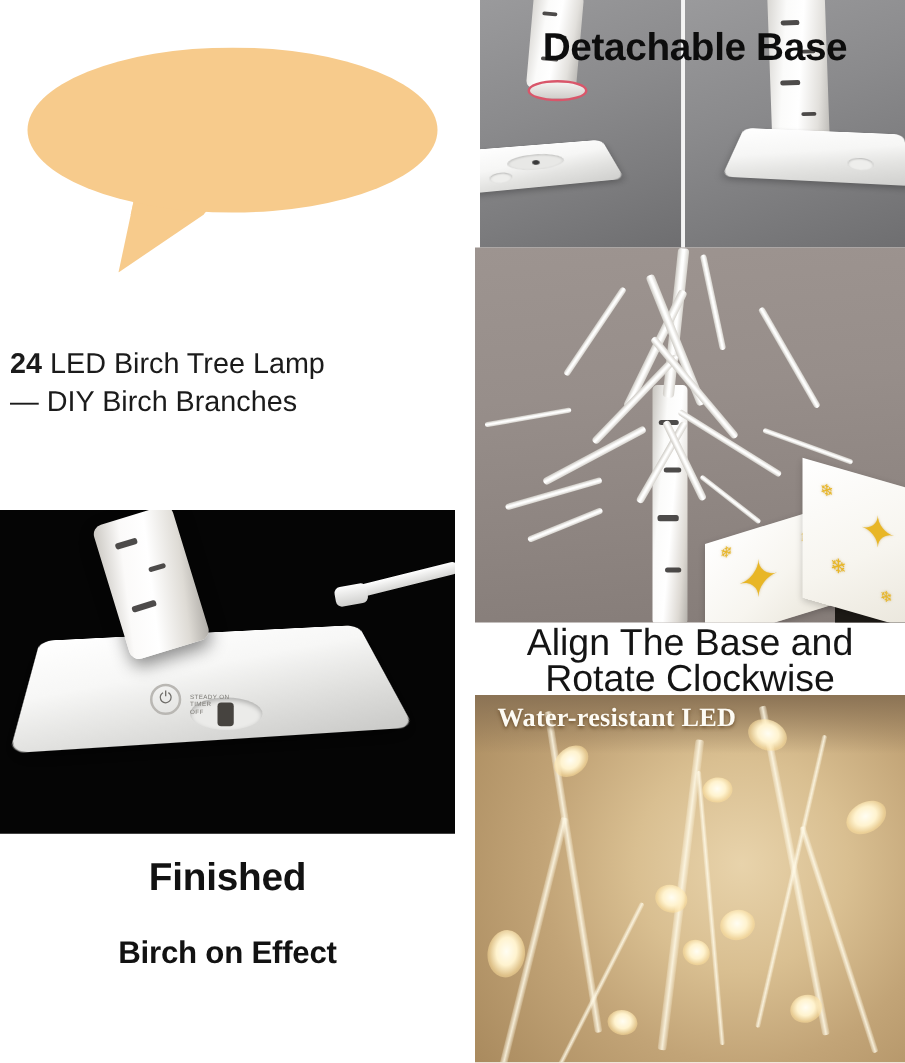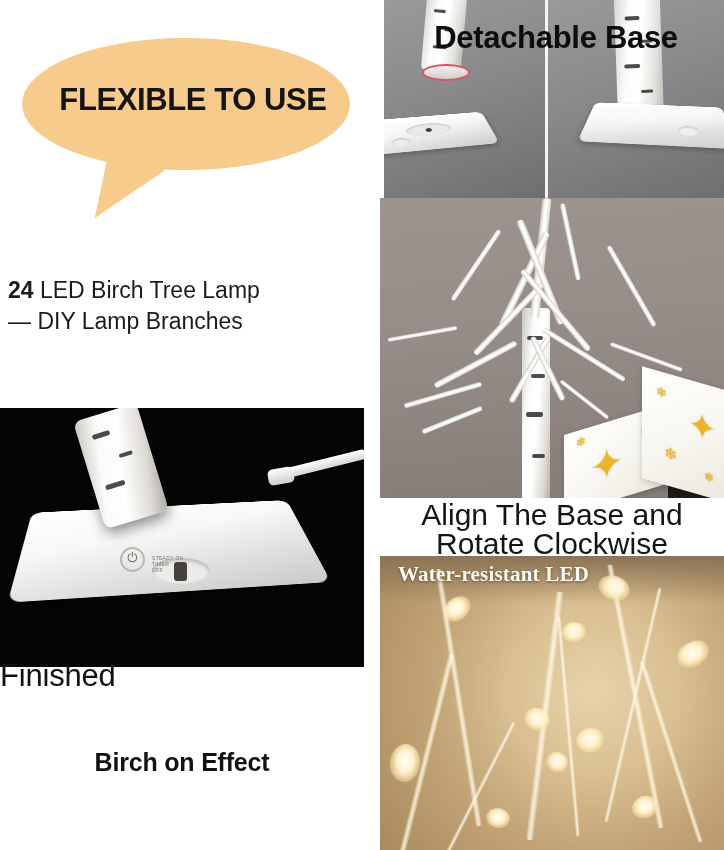--- a/index.html
+++ b/index.html
@@ -255,44 +255,43 @@
   }
   .fb-plug {
     position: absolute; left: 268px; top: 60px; width: 26px; height: 16px;
     background: linear-gradient(180deg, #fdfdfd, #cfcfcd);
     border-radius: 5px;
     transform: rotate(-10deg);
   }
 
   
   #finished-caption {
-    position: absolute; left: 0px; top: 658px; width: 364px;
-    text-align: left;
-    font-size: 31px; font-weight: normal; color: #121212;
+    position: absolute; left: 0px; top: 684px; width: 364px;
+    text-align: center;
+    font-size: 31px; font-weight: bold; color: #121212;
     letter-spacing: -0.2px; white-space: nowrap;
   }
   #light-on-caption {
     position: absolute; left: 0px; top: 748px; width: 364px;
     text-align: center;
     font-size: 25px; font-weight: bold; color: #121212;
     letter-spacing: -0.2px; white-space: nowrap;
   }
 </style>
 </head>
 <body>
 
 <div class="panel" id="flexible-callout">
   <div class="bubble-tail"></div>
   <div class="bubble-ellipse"></div>
-  <div class="bubble-text">FLEXIBLE TO USE</div>
 </div>
 
 <div id="product-title-block">
   <span class="ln"><span class="qty">24</span><span> LED Birch Tree Lamp</span></span>
-  <span class="ln">— DIY Lamp Branches</span>
+  <span class="ln">— DIY Birch Branches</span>
 </div>
 
 <div class="panel" id="detachable-base-panel">
 
   <div class="db-photo db-left">
     <div class="trunk trunk-l">
       <div class="bark" style="left:8px; top:16px; width:12px; height:3px;"></div>
       <div class="bark" style="left:20px; top:34px; width:9px; height:3px;"></div>
       <div class="bark" style="left:10px; top:52px; width:14px; height:3px;"></div>
     </div>

